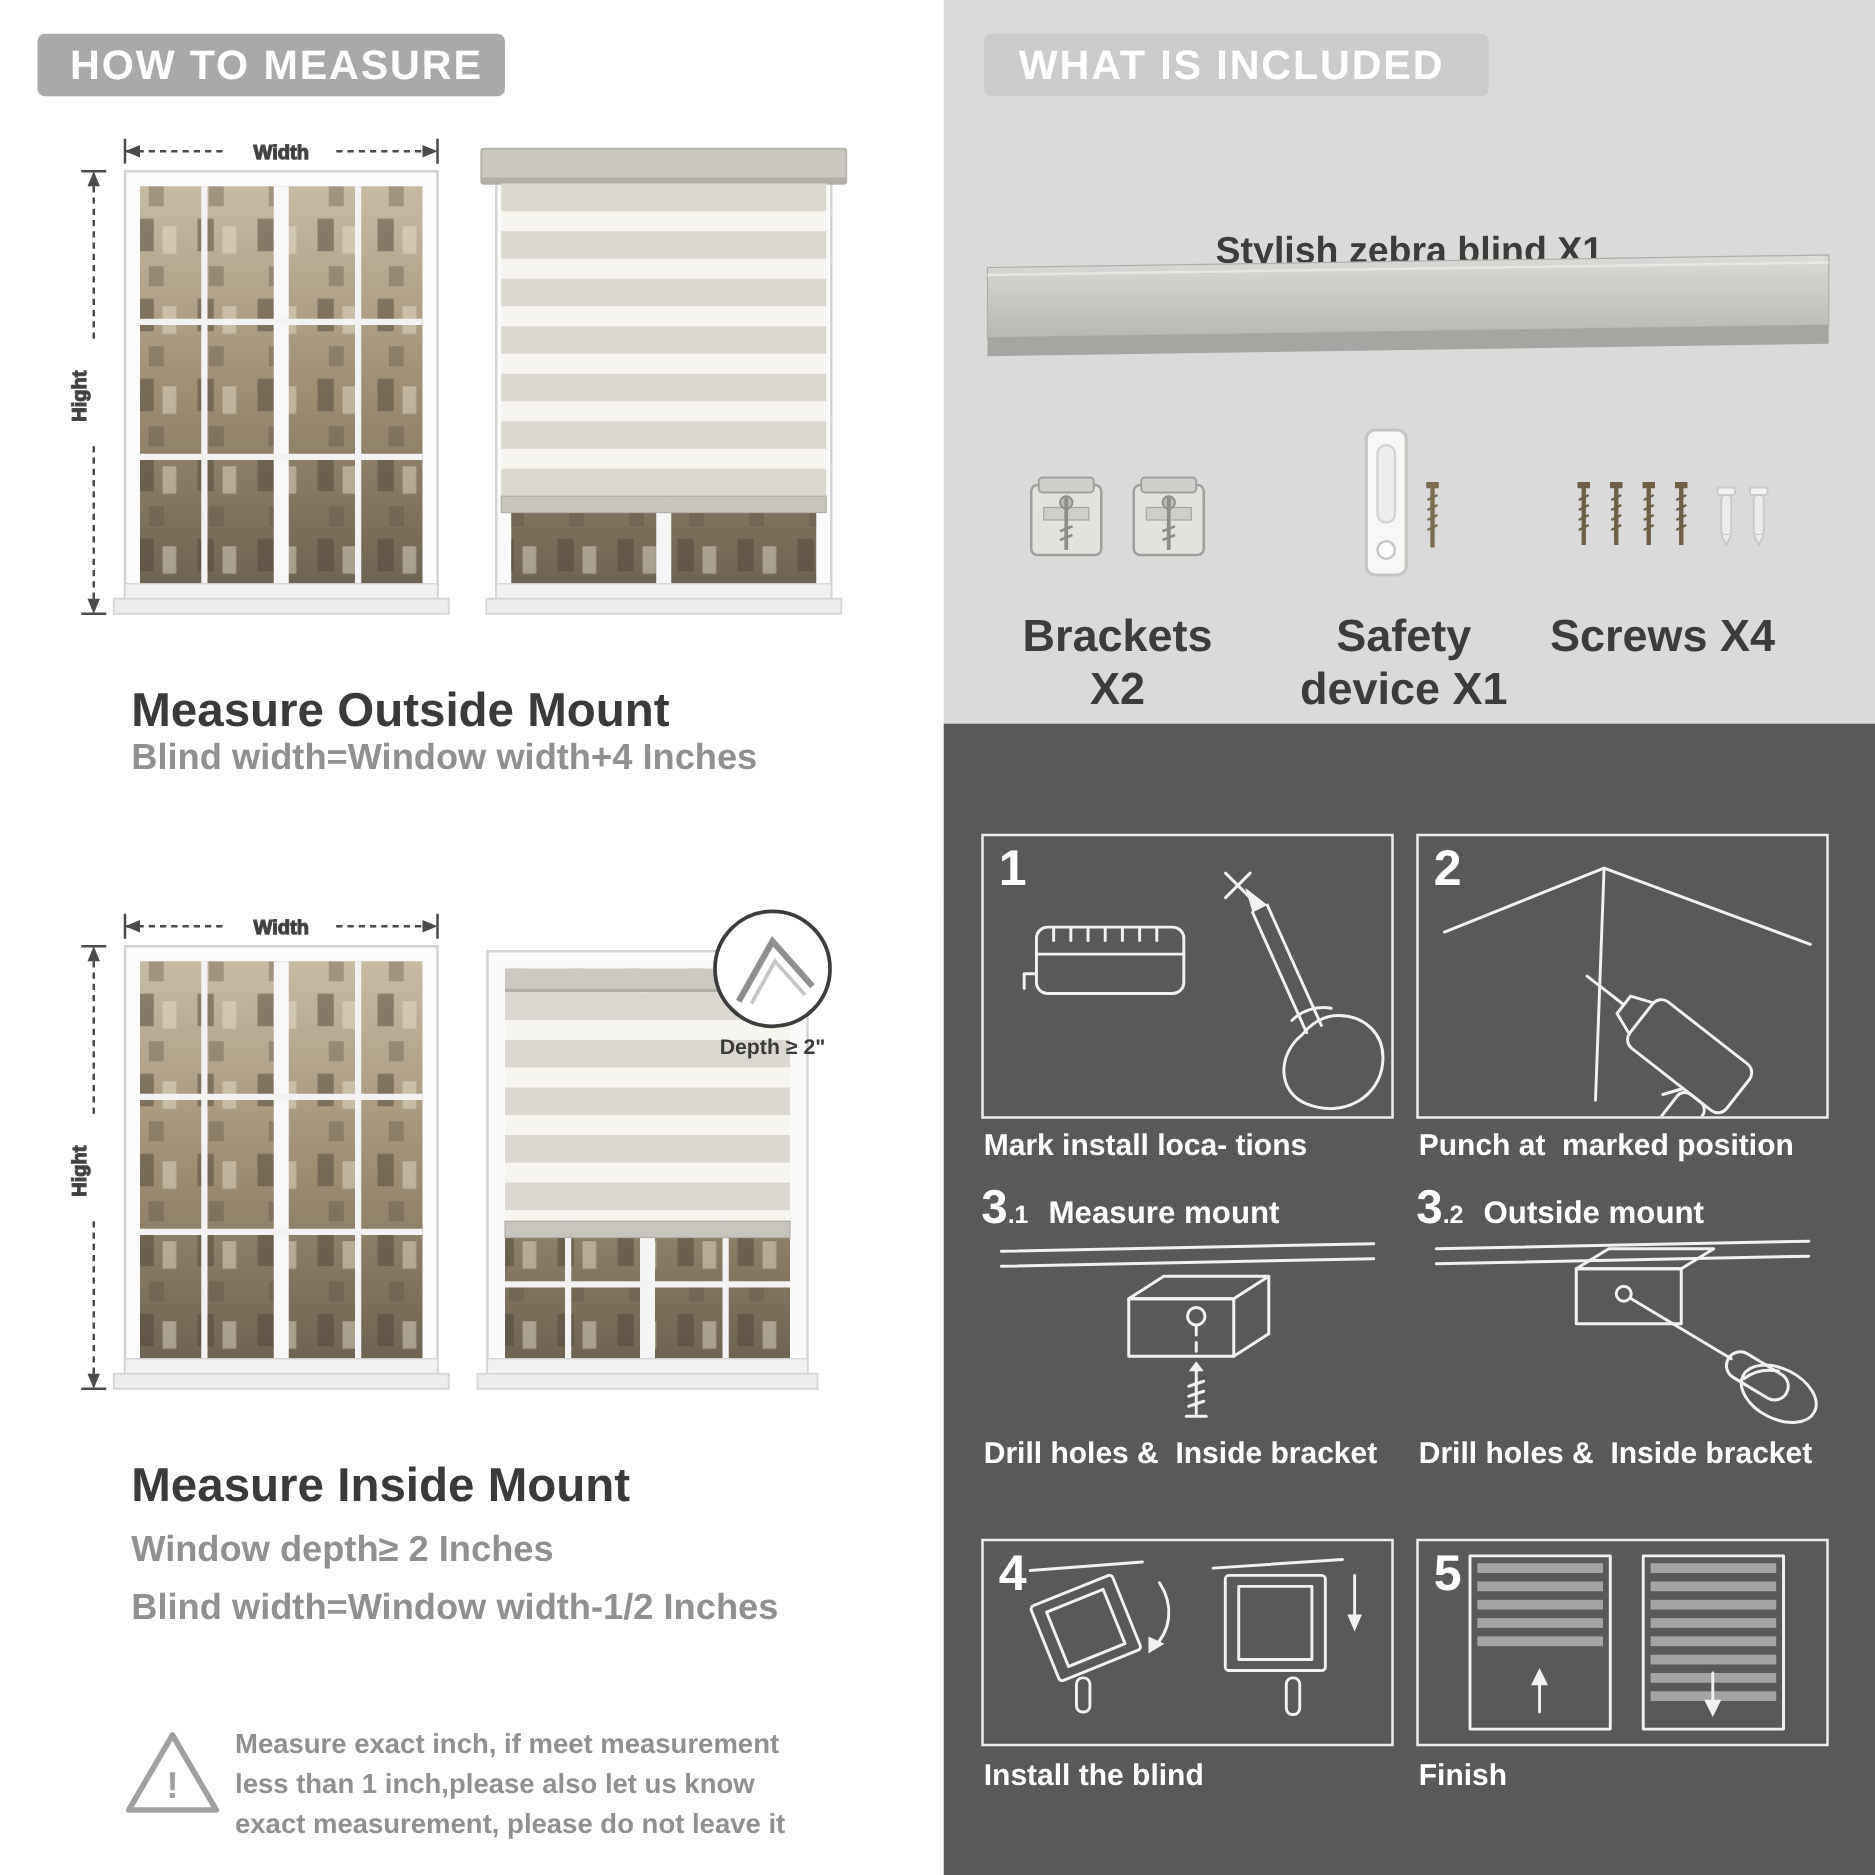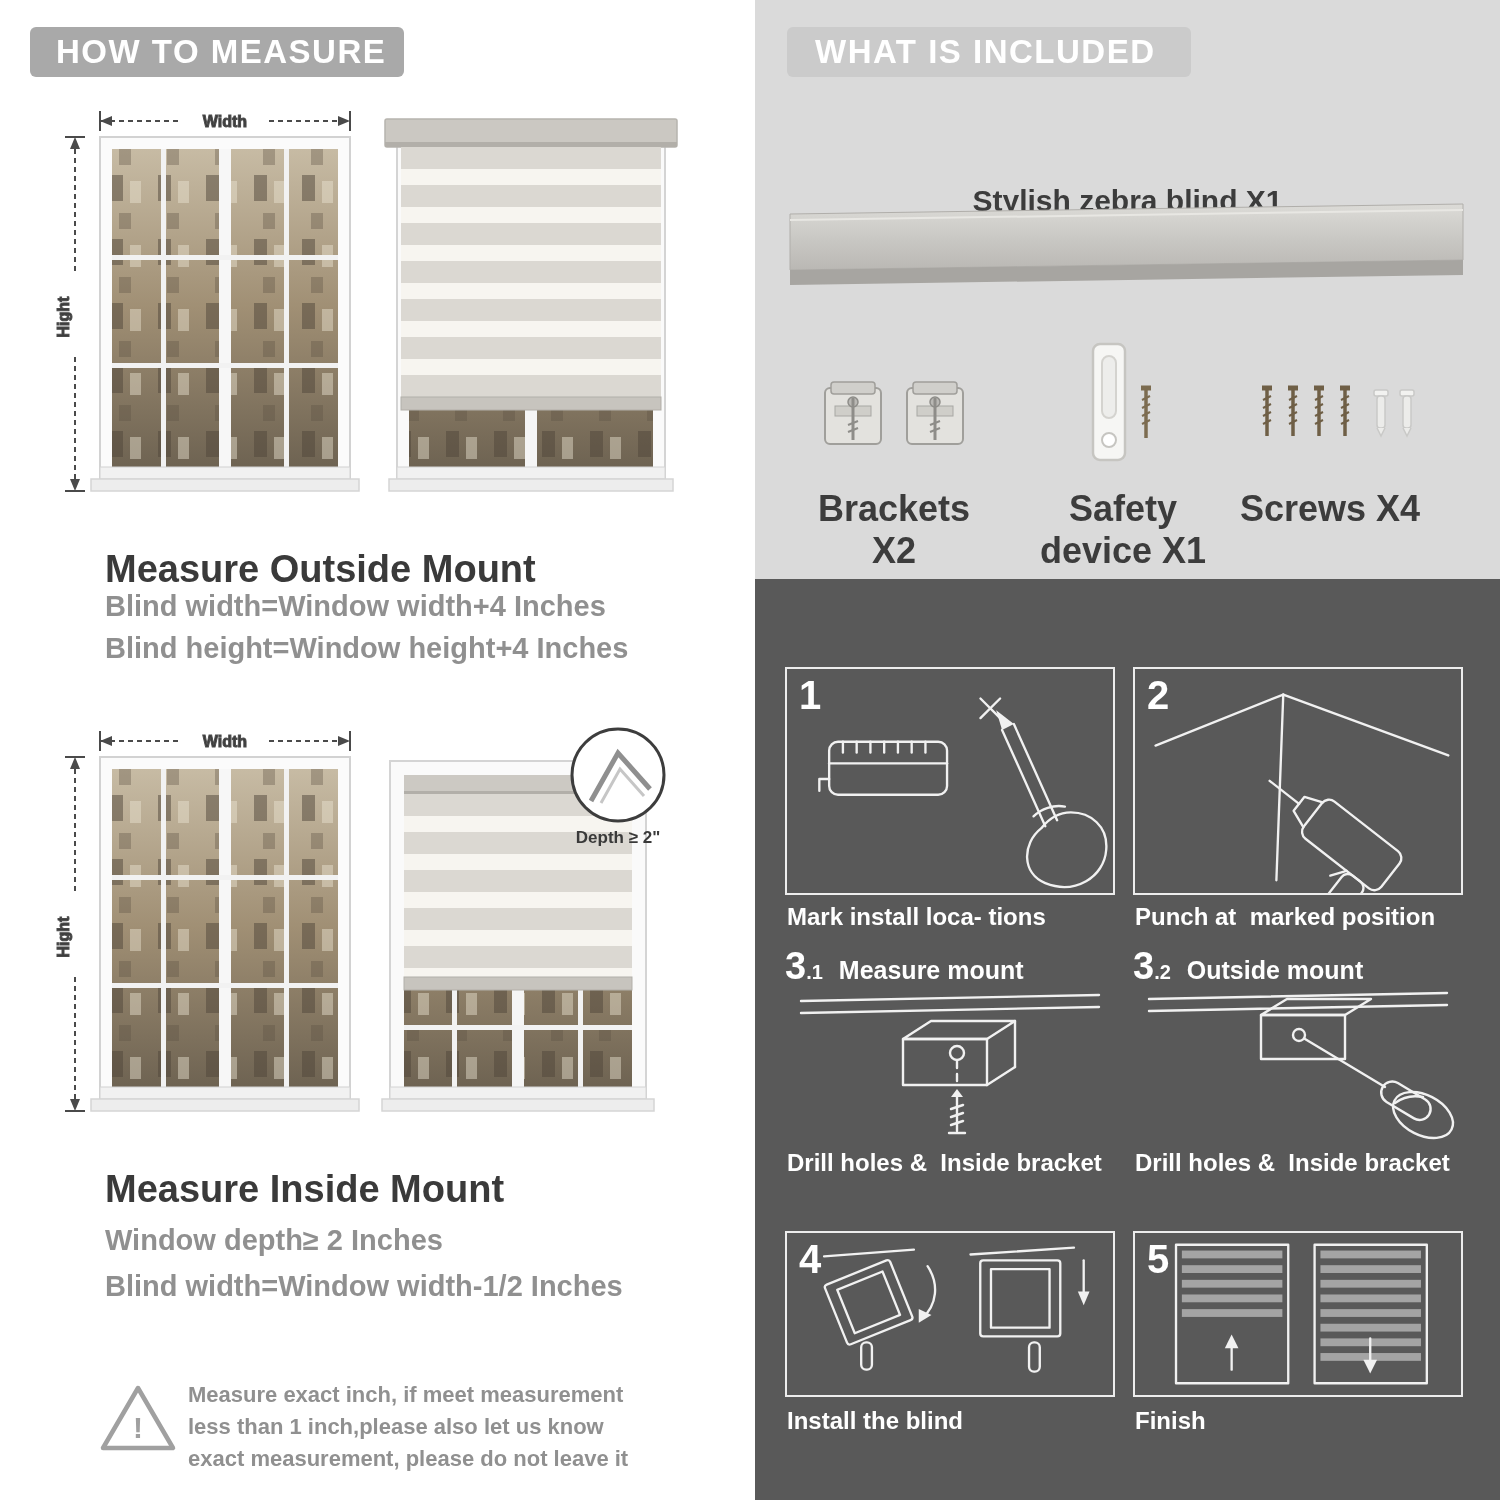--- a/index.html
+++ b/index.html
@@ -105,21 +105,20 @@
       <rect x="346" y="156" width="260" height="22" fill="#dbd8d2"></rect>
       <rect x="346" y="194" width="260" height="22" fill="#dbd8d2"></rect>
       <rect x="346" y="232" width="260" height="22" fill="#dbd8d2"></rect>
       <rect x="346" y="270" width="260" height="22" fill="#dbd8d2"></rect>
       <rect x="346" y="292" width="260" height="13" fill="#c7c4be" stroke="#b2afa9" stroke-width="1"></rect>
     </g>
   </svg>
 
   <h2 class="heading" style="top:548px;text-align:right;">Measure Outside Mount</h2>
   <p class="gray-line" style="top:590px;">Blind width=Window width+4 Inches</p>
-  <p class="gray-line" style="top:632px;">Blind height=Window height+4 Inches</p>
 
   <svg class="fig" style="left:55px;top:725px;" width="640" height="430" viewBox="0 0 640 430">
     <defs>
       <linearGradient id="ph2" x1="0" y1="0" x2="0" y2="1">
         <stop offset="0" stop-color="#c7bba4"></stop>
           <stop offset="0.5" stop-color="#a08f74"></stop>
           <stop offset="1" stop-color="#6e6352"></stop>
       </linearGradient>
       <pattern id="bw2" width="48" height="64" patternUnits="userSpaceOnUse">
         <rect x="7" y="6" width="13" height="26" fill="#50453a" opacity="0.5"></rect>

